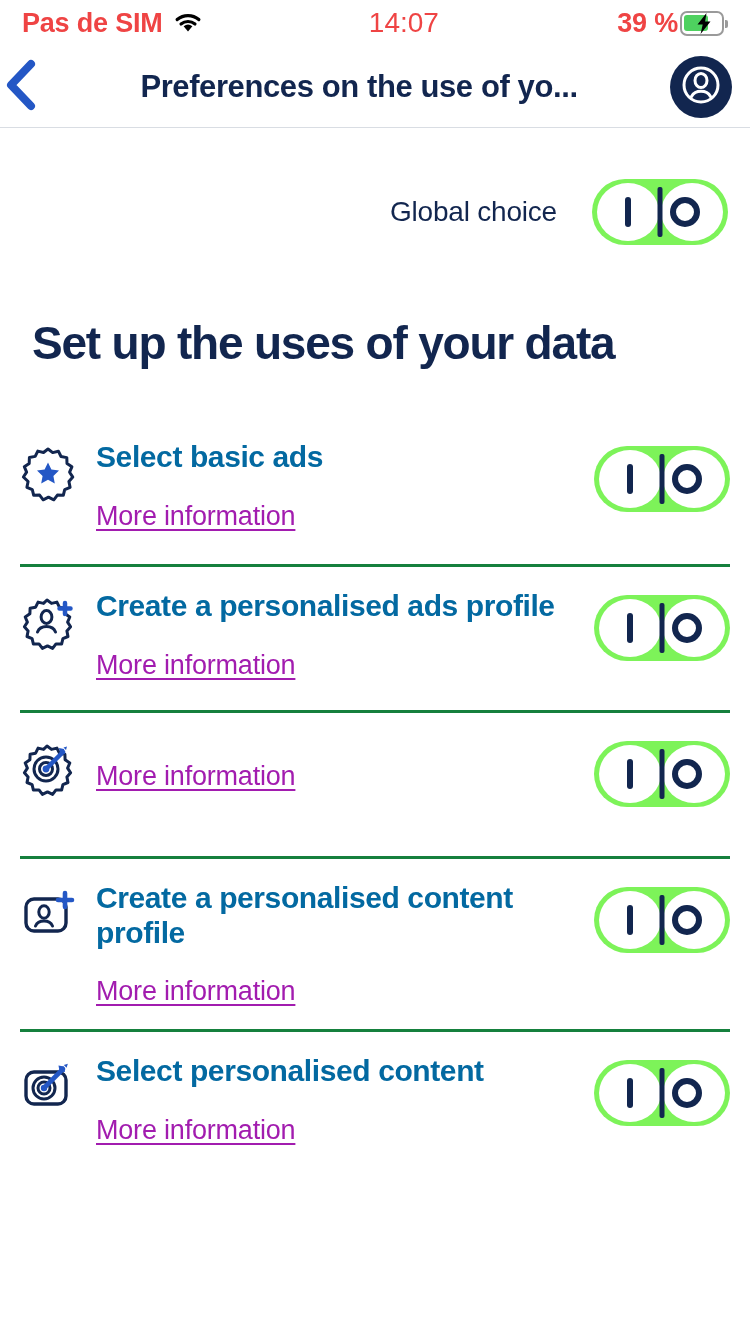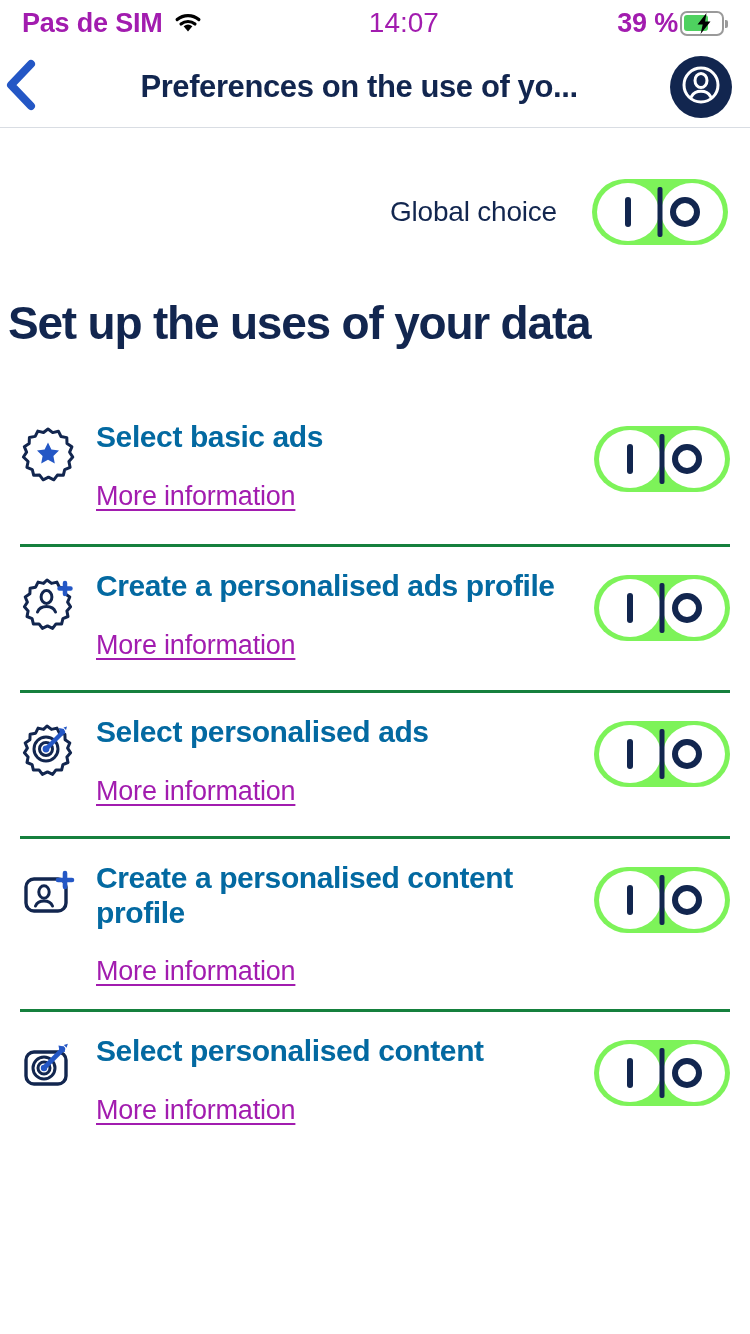--- a/index.html
+++ b/index.html
@@ -9,21 +9,21 @@
     font-family:"Liberation Sans", sans-serif;
     overflow:hidden;
   }
   .screen { position:relative; width:750px; height:1334px; background:#fff; overflow:hidden; }
 
   
   .statusbar{
     height:46px; width:100%;
     display:flex; align-items:center;
     padding:0 22px;
-    color:#a21caf; font-size:27px; font-weight:700;
+    color:#ef4444; font-size:27px; font-weight:700;
     letter-spacing:-0.2px;
   }
   .sb-left{ display:flex; align-items:center; gap:10px; flex:0 0 auto; }
   .sb-center{ flex:1; display:flex; justify-content:center; }
   .sb-right{ display:flex; align-items:center; gap:2px; flex:0 0 auto; }
   .sb-time{ font-size:28px; font-weight:400; letter-spacing:0px; transform:translateX(-6px); }
   .wifi{ width:30px; height:24px; display:block; }
   .batt{ position:relative; width:48px; height:25px; }
   .batt-body{
     position:absolute; left:0; top:0; width:44px; height:25px;
@@ -123,21 +123,22 @@
     border:6px solid #12264f; border-radius:50%;
     box-sizing:border-box;
   }
 
   
   .section-title{
     color:#12264f;
     font-size:46px;
     font-weight:700;
     letter-spacing:-1.2px;
-    padding:0 8px;
+    padding:0 32px;
+    margin-top:20px;
     margin-bottom:48px;
   }
 
   
   .list{ padding:0 20px; }
   .row{
     position:relative;
     display:flex;
     align-items:flex-start;
     padding:22px 0 22px 0;
@@ -300,21 +301,20 @@
           <path d="M27 5 l4.5 3.4 5.4-1.3 2.5 5.1 5.5 1 .2 5.6 4.7 3.2-2.2 5.1 3 4.7-3.7 4.2 1.1 5.5-5.1 2.2-1.3 5.4-5.6-.2-3.4 4.5-5.1-2.5-5.1 2.5-3.4-4.5-5.6 .2-1.3-5.4-5.1-2.2 1.1-5.5-3.7-4.2 3-4.7-2.2-5.1 4.7-3.2 .2-5.6 5.5-1 2.5-5.1 5.4 1.3z" stroke="#12264f" stroke-width="3" fill="none" stroke-linejoin="round"></path>
           <circle cx="26" cy="28" r="12" stroke="#12264f" stroke-width="3" fill="none"></circle>
           <circle cx="26" cy="28" r="6.5" stroke="#12264f" stroke-width="3" fill="none"></circle>
           <circle cx="26" cy="28" r="3.4" fill="#2457c5"></circle>
           <path d="M26 28 L43 11" stroke="#2457c5" stroke-width="4.5" stroke-linecap="round"></path>
           <path d="M39 7 l5 1 1 5 -5-1z" fill="#2457c5"></path>
           <path d="M43.5 6.5 l3.5 -1 -1 3.5z" fill="#2457c5"></path>
         </svg>
       </div>
       <div class="row-body">
-        <div class="row-title">Select personalised ads</div>
         <a class="row-link">More information</a>
       </div>
       <div class="row-toggle">
         <div class="toggle">
           <span class="knob left"></span>
           <span class="knob right"></span>
           <span class="divider"></span>
           <span class="mark mark-i"></span>
           <span class="mark mark-o"></span>
         </div>

